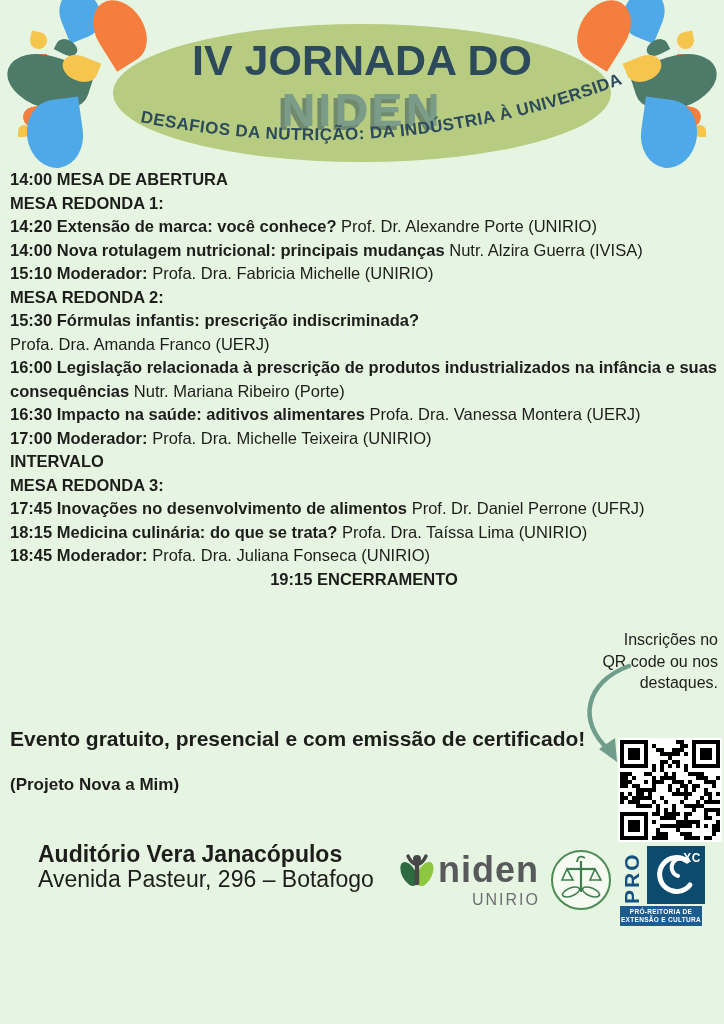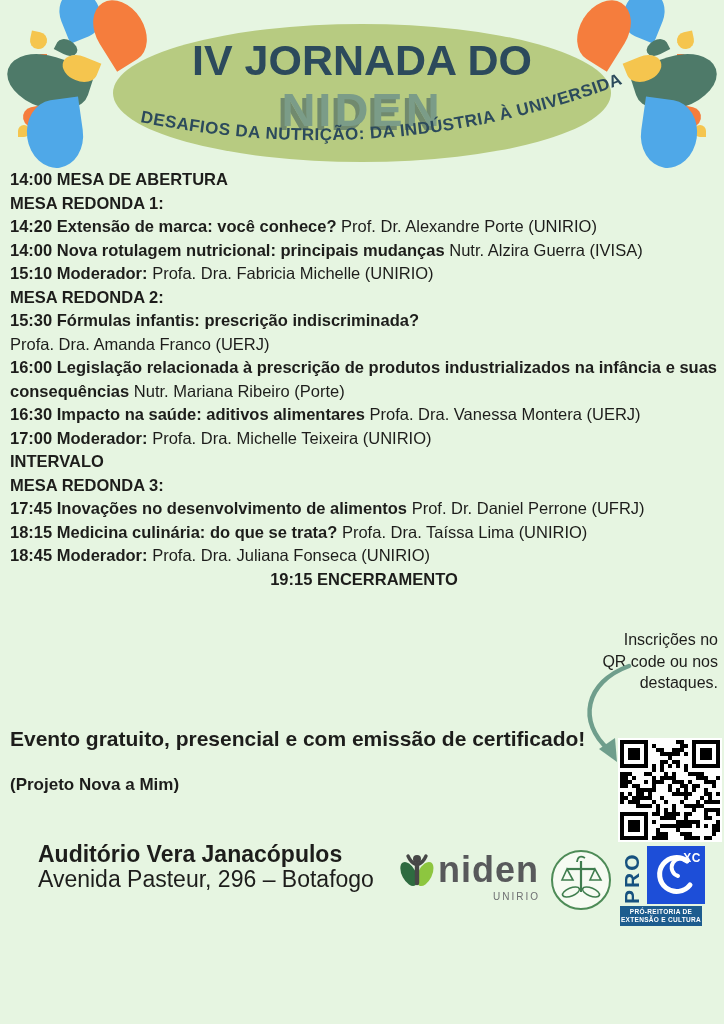--- a/index.html
+++ b/index.html
@@ -68,30 +68,30 @@
   .solidario{position:absolute;top:770px;left:10px;font-size:17px;font-weight:800;line-height:30px;}
   .solidario p{margin:0;}
   .venue{position:absolute;top:842px;left:10px;font-size:23px;line-height:24.5px;margin-left:28px;}
   .venue p{margin:0;}
   .venue .reg{font-weight:normal;}
 
   
   .logo-niden{position:absolute;left:398px;top:850px;width:150px;}
   .niden-row{display:flex;align-items:flex-start;}
   .niden-word{font-size:36px;font-weight:700;color:#58595b;letter-spacing:1px;line-height:40px;}
-  .niden-sub{text-align:right;font-size:10px;letter-spacing:2px;color:#6d6e71;margin-top:-3px;width:142px;}
+  .niden-sub{text-align:right;font-size:16px;letter-spacing:2px;color:#6d6e71;margin-top:-3px;width:142px;}
   .logo-emblem{position:absolute;left:549px;top:848px;width:64px;height:64px;}
   .logo-proexc{position:absolute;left:620px;top:846px;width:98px;}
   .proexc-row{display:flex;align-items:stretch;}
   .pro-vert{
     writing-mode:vertical-rl;transform:rotate(180deg);
     font-size:21px;font-weight:800;color:#17527f;letter-spacing:2px;
     height:58px;display:flex;align-items:center;margin-right:3px;
   }
-  .exc-square{position:relative;width:58px;height:58px;background:#1d4ed8;}
+  .exc-square{position:relative;width:58px;height:58px;background:#0c4a6e;}
   .exc-square .xc{position:absolute;top:5px;right:4px;color:#fff;font-size:12px;font-weight:800;letter-spacing:0.5px;}
   .proexc-caption{
     margin-top:2px;background:#1d5c8e;color:#fff;text-align:center;
     font-size:6.5px;line-height:8px;letter-spacing:0.3px;padding:2px 0;font-weight:bold;width:82px;
   }
 </style>
 </head>
 <body>
 
 <div id="poster">

